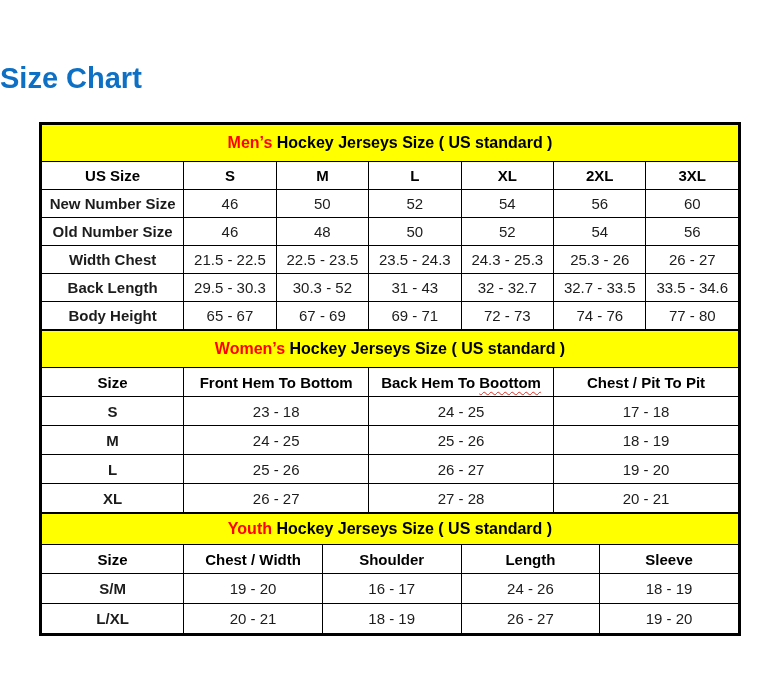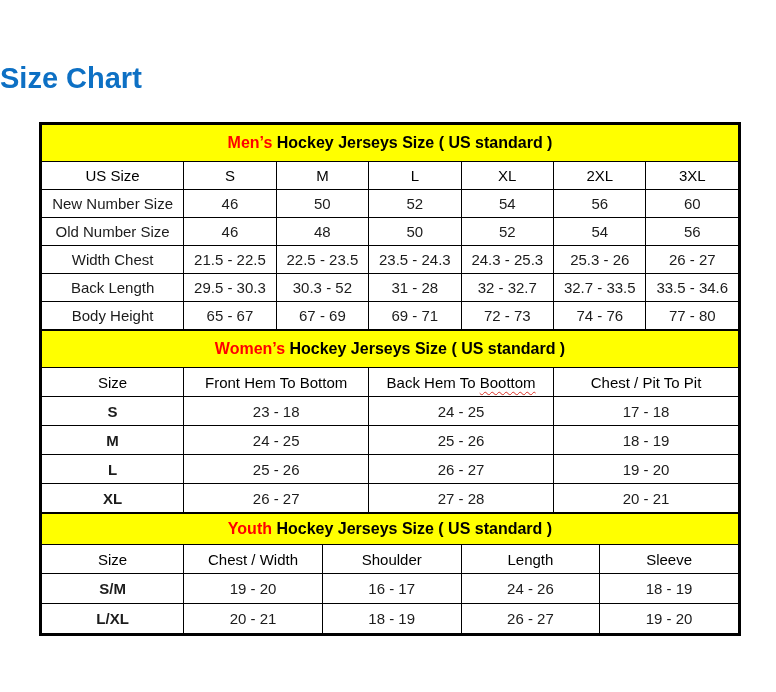--- a/index.html
+++ b/index.html
@@ -49,29 +49,29 @@
   tr.band td {
     background: #FFFF00;
     font-weight: bold;
     font-size: 16px;
     color: #000000;
     height: 36px;
   }
   .youth tr.band td { height: 30px; }
   tr.band .accent { color: #FF0000; margin-top: 36px; }
   tr.head th {
-    font-weight: normal;
+    font-weight: bold;
     color: #000000;
     height: 27px;
   }
   .men tr.datarow td { height: 27px; }
   .women tr.head th, .youth tr.head th { height: 28px; }
   .women tr.datarow td { height: 28px; }
   .youth tr.datarow td { height: 29px; }
-  td.lbl { font-weight: normal; margin-top: 8px; }
+  td.lbl { font-weight: bold; margin-top: 8px; }
   td.lbl-bold { font-weight: bold; color: #000000; }
   .misspell {
     text-decoration: underline;
     text-decoration-style: wavy;
     text-decoration-color: #D93025;
     text-decoration-thickness: 1px;
     text-underline-offset: 3px;
   }
   col.c-label { width: 20.4%; }
   .men col.c-size { width: 13.266%; }
@@ -134,21 +134,21 @@
         <td>22.5 - 23.5</td>
         <td>23.5 - 24.3</td>
         <td>24.3 - 25.3</td>
         <td>25.3 - 26</td>
         <td>26 - 27</td>
       </tr>
       <tr class="datarow">
         <td class="lbl">Back Length</td>
         <td>29.5 - 30.3</td>
         <td>30.3 - 52</td>
-        <td>31 - 28</td>
+        <td>31 - 43</td>
         <td>32 - 32.7</td>
         <td>32.7 - 33.5</td>
         <td>33.5 - 34.6</td>
       </tr>
       <tr class="datarow">
         <td class="lbl">Body Height</td>
         <td>65 - 67</td>
         <td>67 - 69</td>
         <td>69 - 71</td>
         <td>72 - 73</td>

